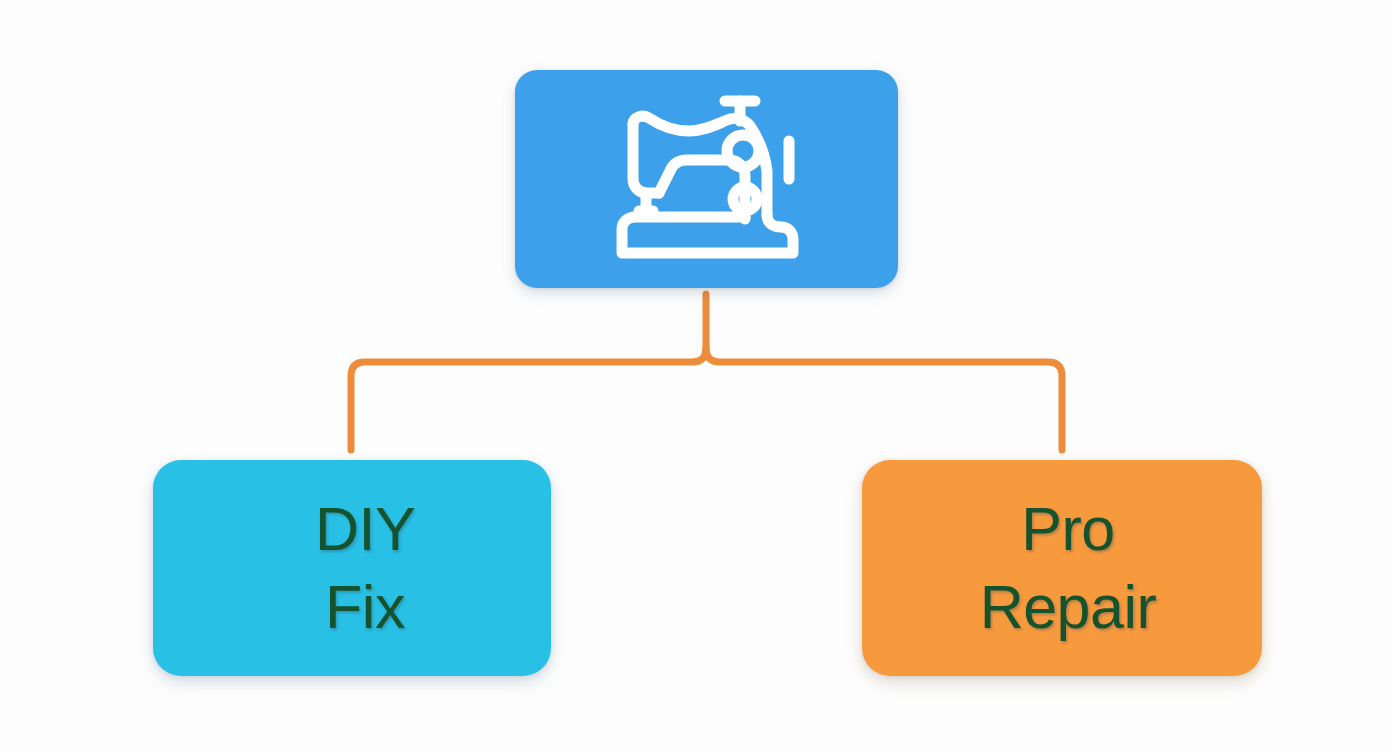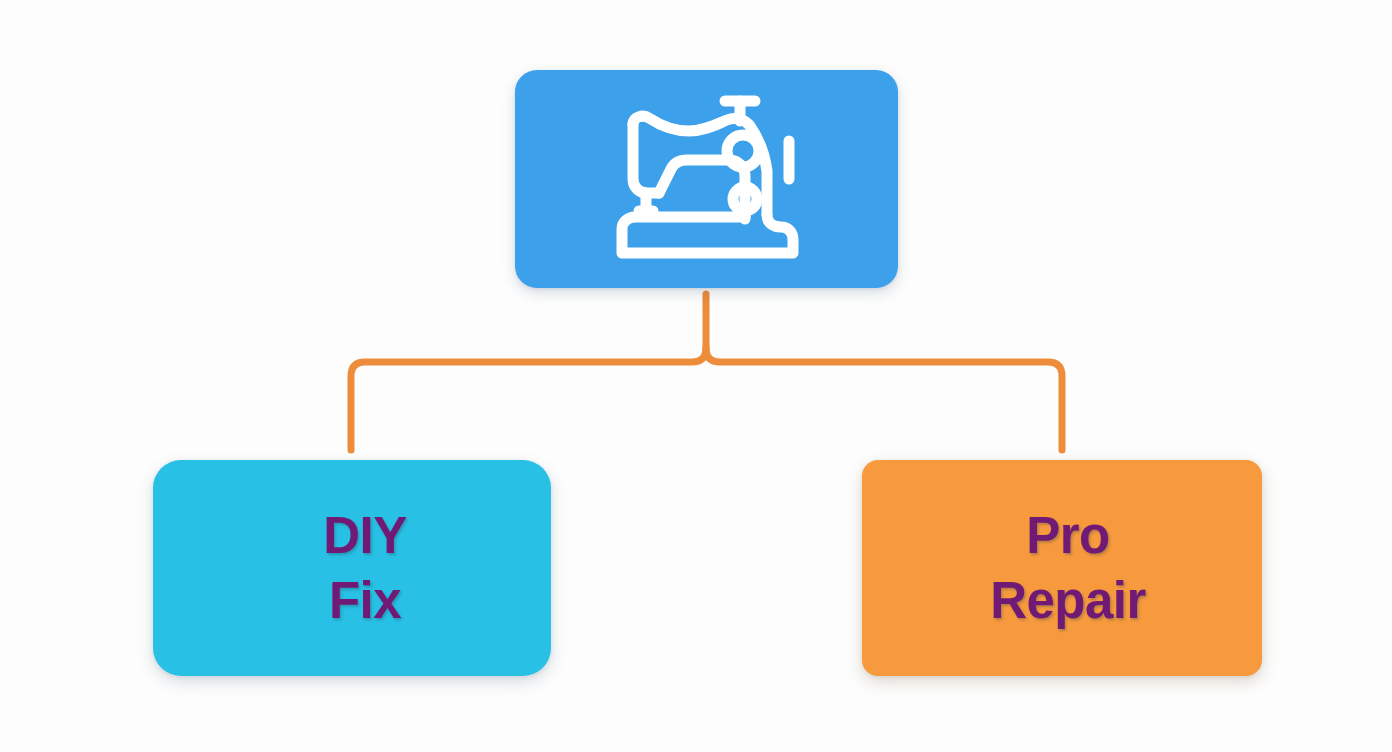--- a/index.html
+++ b/index.html
@@ -66,30 +66,30 @@
     border-radius: 28px;
     background: #28c0e4;
     box-shadow: 0 6px 16px rgba(60, 90, 120, 0.20),
                 0 1px 4px rgba(60, 90, 120, 0.12);
   }
   #node-pro {
     left: 862px;
     top: 460px;
     width: 400px;
     height: 216px;
-    border-radius: 16px;
+    border-radius: 28px;
     background: #f79a3e;
     box-shadow: 0 6px 16px rgba(120, 90, 50, 0.22),
                 0 1px 4px rgba(120, 90, 50, 0.12);
   }
 
   .node-label {
-    color: #701a75;
-    font-weight: bold;
-    font-size: 51px;
+    color: #14532d;
+    font-weight: normal;
+    font-size: 61px;
     line-height: 1.28;
     letter-spacing: -0.5px;
     text-align: center;
     text-shadow: 1.5px 2px 2.5px rgba(40, 60, 80, 0.30);
     white-space: pre;
     user-select: none;
   }
   #node-diy .node-label { padding-left: 26px; }
   #node-pro .node-label { padding-left: 12px; }
 </style>

